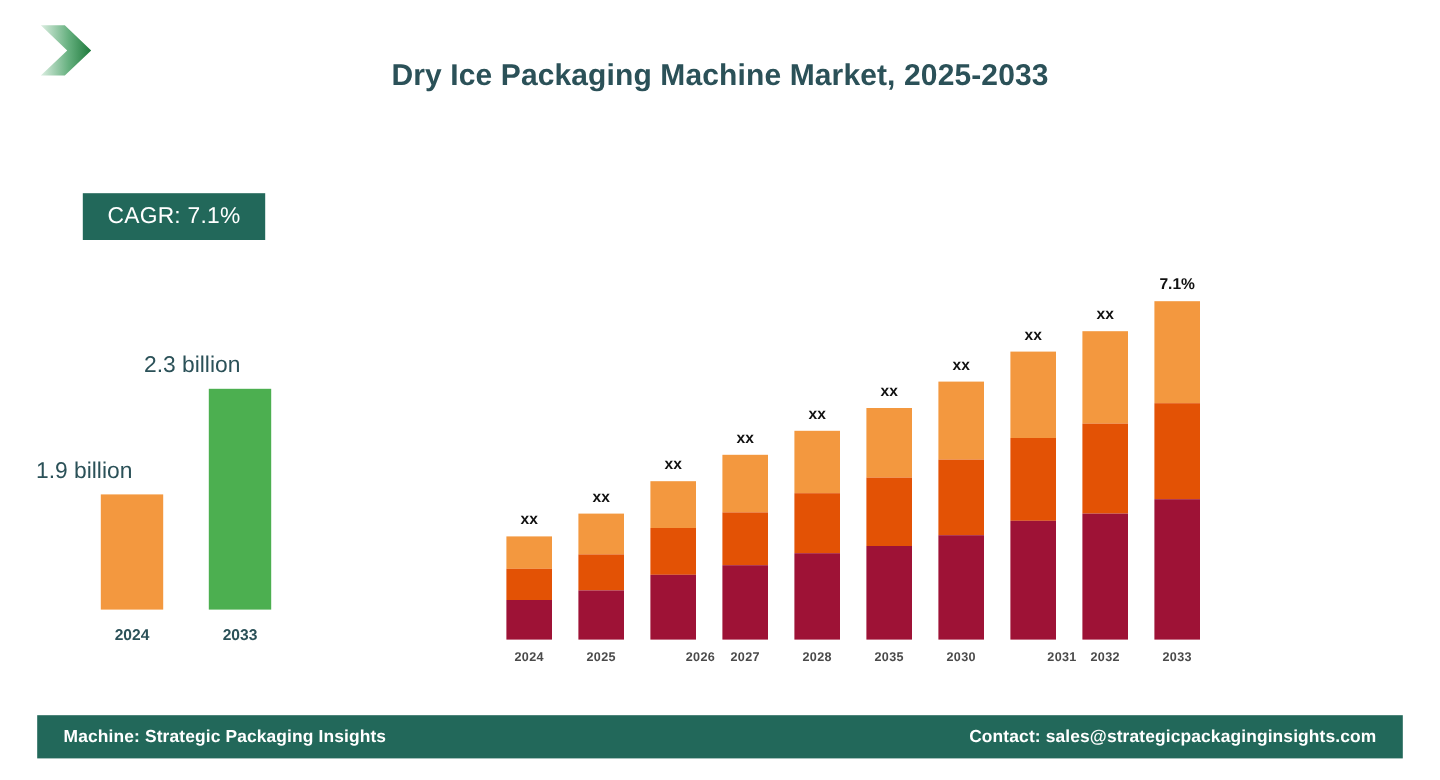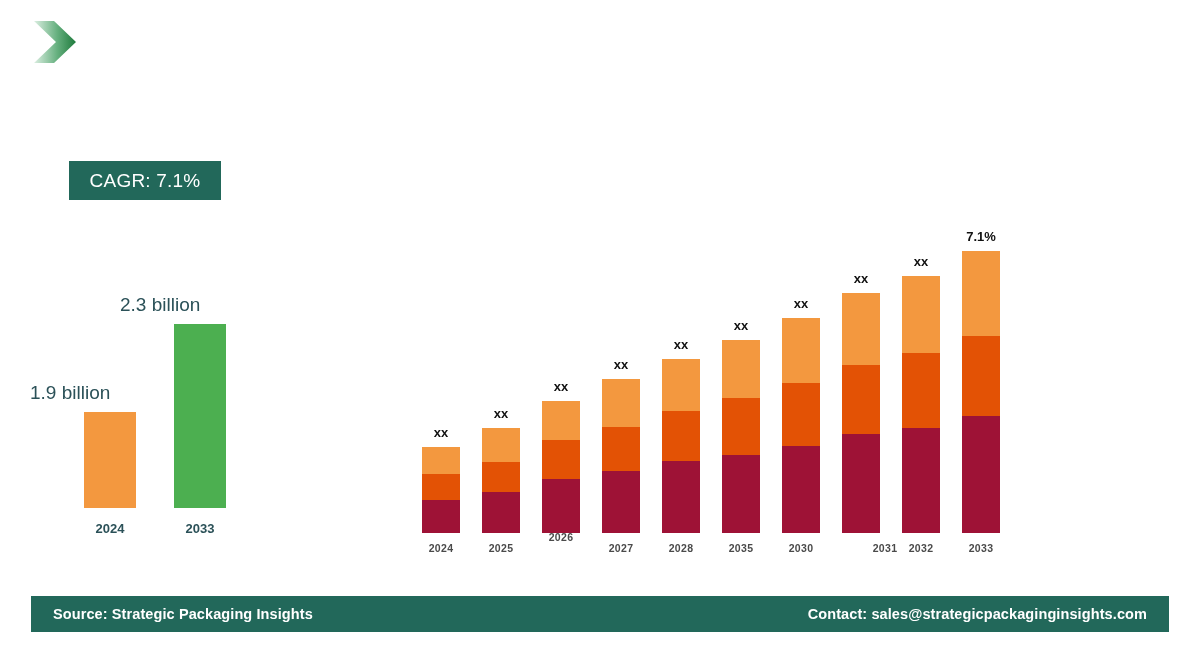--- a/index.html
+++ b/index.html
@@ -210,20 +210,21 @@
             <stop offset="0%" stop-color="#dbeee1"></stop>
             <stop offset="55%" stop-color="#66b07f"></stop>
             <stop offset="100%" stop-color="#1e7a3c"></stop>
           </linearGradient>
         </defs>
         <path d="M4,3 L24,3 L46,24 L24,45 L4,45 L26,24 Z" fill="url(#chevGrad)"></path>
       </svg>
     </div>
   </div>
 
+  <div class="title">Dry Ice Packaging Machine Market, 2025-2033</div>
 
   <div class="cagr-badge">CAGR: 7.1%</div>
 
   <div class="left-chart">
     <div class="lc-plot" id="lc-plot">
         <div class="lc-bar" style="left: 44px; height: 96px; background: rgb(243, 152, 63); bottom: 30px;"></div>
         <div class="lc-value" style="left: -10px; bottom: 134px;">1.9 billion</div>
         <div class="lc-year" style="left: 25px; bottom: 2px;">2024</div>
         <div class="lc-bar" style="left: 134px; height: 184px; background: rgb(76, 175, 80); bottom: 30px;"></div>
         <div class="lc-value" style="left: 80px; bottom: 222px;">2.3 billion</div>
@@ -251,21 +252,21 @@
       <div class="sb-toplabel" style="left: 56px; bottom: 139px;">xx</div>
       <div class="sb-year" style="left: 61px; bottom: 6px;">2025</div>
       <div class="sb-col" style="left: 137px;">
         <div class="sb-bar" style="height: 132px;">
           <div class="sb-seg" style="height: 39px; background: rgb(243, 152, 63);"></div>
           <div class="sb-seg" style="height: 39px; background: rgb(227, 82, 5);"></div>
           <div class="sb-seg" style="height: 54px; background: rgb(158, 18, 54);"></div>
         </div>
       </div>
       <div class="sb-toplabel" style="left: 116px; bottom: 166px;">xx</div>
-      <div class="sb-year" style="left: 121px; bottom: 17px;">2026</div>
+      <div class="sb-year" style="left: 121px; bottom: 6px; text-align: right;">2026</div>
       <div class="sb-col" style="left: 197px;">
         <div class="sb-bar" style="height: 154px;">
           <div class="sb-seg" style="height: 48px; background: rgb(243, 152, 63);"></div>
           <div class="sb-seg" style="height: 44px; background: rgb(227, 82, 5);"></div>
           <div class="sb-seg" style="height: 62px; background: rgb(158, 18, 54);"></div>
         </div>
       </div>
       <div class="sb-toplabel" style="left: 176px; bottom: 188px;">xx</div>
       <div class="sb-year" style="left: 181px; bottom: 6px;">2027</div>
       <div class="sb-col" style="left: 257px;">
@@ -318,17 +319,17 @@
           <div class="sb-seg" style="height: 85px; background: rgb(243, 152, 63);"></div>
           <div class="sb-seg" style="height: 80px; background: rgb(227, 82, 5);"></div>
           <div class="sb-seg" style="height: 117px; background: rgb(158, 18, 54);"></div>
         </div>
       </div>
       <div class="sb-toplabel" style="left: 536px; bottom: 316px;">7.1%</div>
       <div class="sb-year" style="left: 541px; bottom: 6px;">2033</div>
     </div>
 
   <div class="footer">
-    <div class="footer-text">Source: Strategic Packaging Insights</div>
+    <div class="footer-text">Machine: Strategic Packaging Insights</div>
     <div class="footer-text">Contact: sales@strategicpackaginginsights.com</div>
   </div>
 
 </div>
 
 </body></html>

